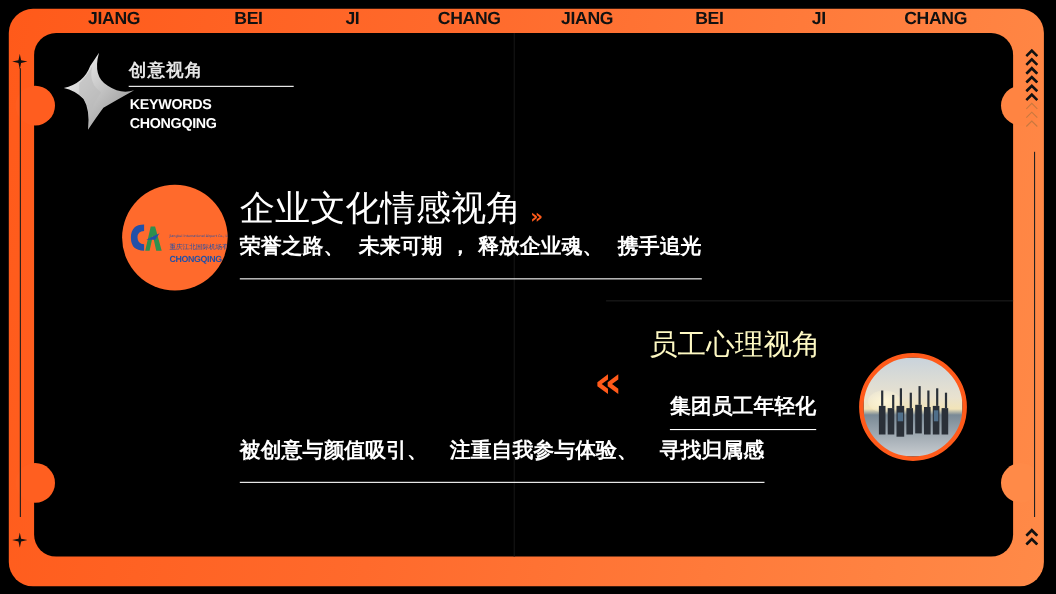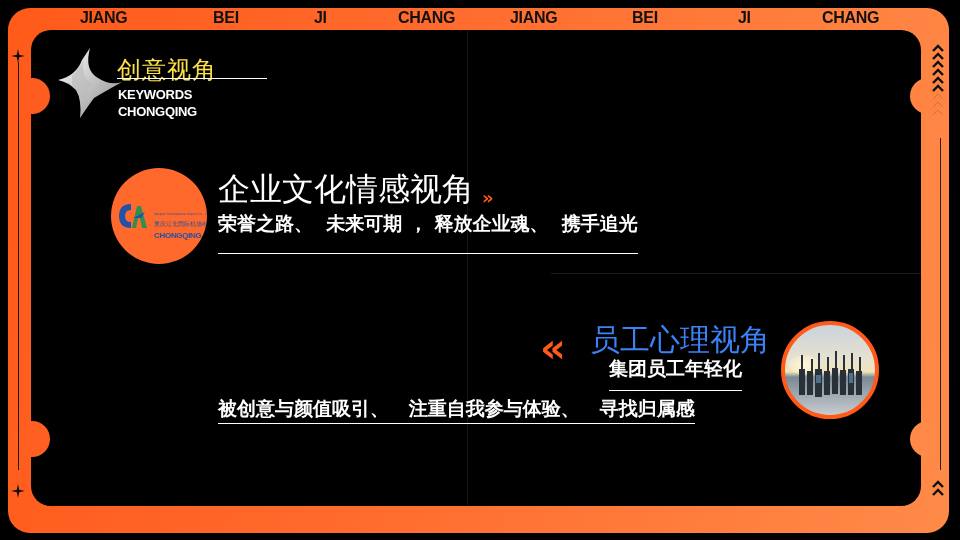--- a/index.html
+++ b/index.html
@@ -36,43 +36,43 @@
     
     .chev-col { position: absolute; left: 932px; display: flex; flex-direction: column; align-items: center; gap: 0px; }
     .chev { width: 12px; height: 8px; }
 
     
     .grid-v { position: absolute; width: 1px; background: #151515; }
     .grid-h { position: absolute; height: 1px; background: #1d1d1d; }
 
     
     .logo-sparkle { position: absolute; left: 54px; top: 46px; width: 70px; height: 74px; }
-    .hdr-cn { position: absolute; left: 117px; top: 54px; font-size: 24px; font-weight: normal; color:#fde047; letter-spacing: 1px; }
+    .hdr-cn { position: absolute; left: 117px; top: 54px; font-size: 16px; font-weight: bold; color:#e5e5e5; letter-spacing: 1px; }
     .hdr-line { position: absolute; left: 117px; top: 78px; width: 150px; height: 1px; background: #fff; }
     .hdr-en { position: absolute; left: 118px; top: 86px; font-size: 13px; font-weight: bold; line-height: 17px; color:#fff; font-family: "Liberation Sans", sans-serif; letter-spacing:-0.3px; }
 
     
     .circle-logo {
       position: absolute; left: 111px; top: 168px; width: 96px; height: 96px; border-radius: 50%;
       background: #ff6a2c; overflow: hidden;
     }
     .cl-mark { position: absolute; left: 6px; top: 32px; width: 32px; height: 32px; }
     .cl-title { position: absolute; left: 43px; top: 33px; font-size: 8px; color: #2350a8; font-weight: bold; font-family:"Liberation Sans", sans-serif; letter-spacing:-0.3px;margin-top:30px; }
     .cl-sub { position: absolute; left: 43px; top: 44px; font-size: 3px; color: #2350a8; white-space: nowrap; }
     .cl-cn { position: absolute; left: 43px; top: 52px; font-size: 6px; color: #2350a8; white-space: nowrap; }
 
     .s1-title { position: absolute; left: 218px; top: 168px; font-size: 32px; color: #fff; letter-spacing: 0px; }
     .s1-chev { position: absolute; left: 482px; top: 187px; font-size: 18px; font-weight: bold; color:#ff5a1a; }
     .s1-sub { position: absolute; left: 218px; top: 211px; font-size: 19px; font-weight: bold; color:#fff; white-space: pre; border-bottom: 1px solid #fff; padding-bottom: 16px; }
 
     
-    .s2-title { position: absolute; left: 590px; top: 320px; font-size: 30px; color:#3b82f6; }
+    .s2-title { position: absolute; left: 590px; top: 296px; font-size: 26px; color:#fef9c3; }
     .s2-chev { position: absolute; left: 540px; top: 328px; font-size: 40px; font-weight: bold; color:#ff5a1a; line-height: 40px; letter-spacing: -6px; }
     .s2-sub { position: absolute; left: 609px; top: 356px; font-size: 19px; font-weight: bold; color:#fff; border-bottom: 1px solid #fff; padding-bottom: 8px; }
-    .s2-desc { position: absolute; left: 218px; top: 396px; font-size: 19px; font-weight: bold; color:#fff; white-space: pre; border-bottom: 1px solid #fff; padding-bottom: 1px; }
+    .s2-desc { position: absolute; left: 218px; top: 396px; font-size: 19px; font-weight: bold; color:#fff; white-space: pre; border-bottom: 1px solid #fff; padding-bottom: 16px; }
 
     .photo {
       position: absolute; left: 781px; top: 321px; width: 98px; height: 98px; border-radius: 50%;
       border: 4px solid #ff5a1a; overflow: hidden;
       background: linear-gradient(180deg, #c9d3dc 0%, #e9e2cf 40%, #f2e4b8 52%, #7a8a96 58%, #c8ccd0 100%);
     }
     .photo .sun { position:absolute; left: 4px; top: 30px; width: 30px; height: 20px; border-radius: 50%; background: radial-gradient(#fff7d8, rgba(255,240,200,0)); }
     .photo .people { position:absolute; left: 0; top: 0; width: 100%; height: 100%; }
   </style>
 </head>

